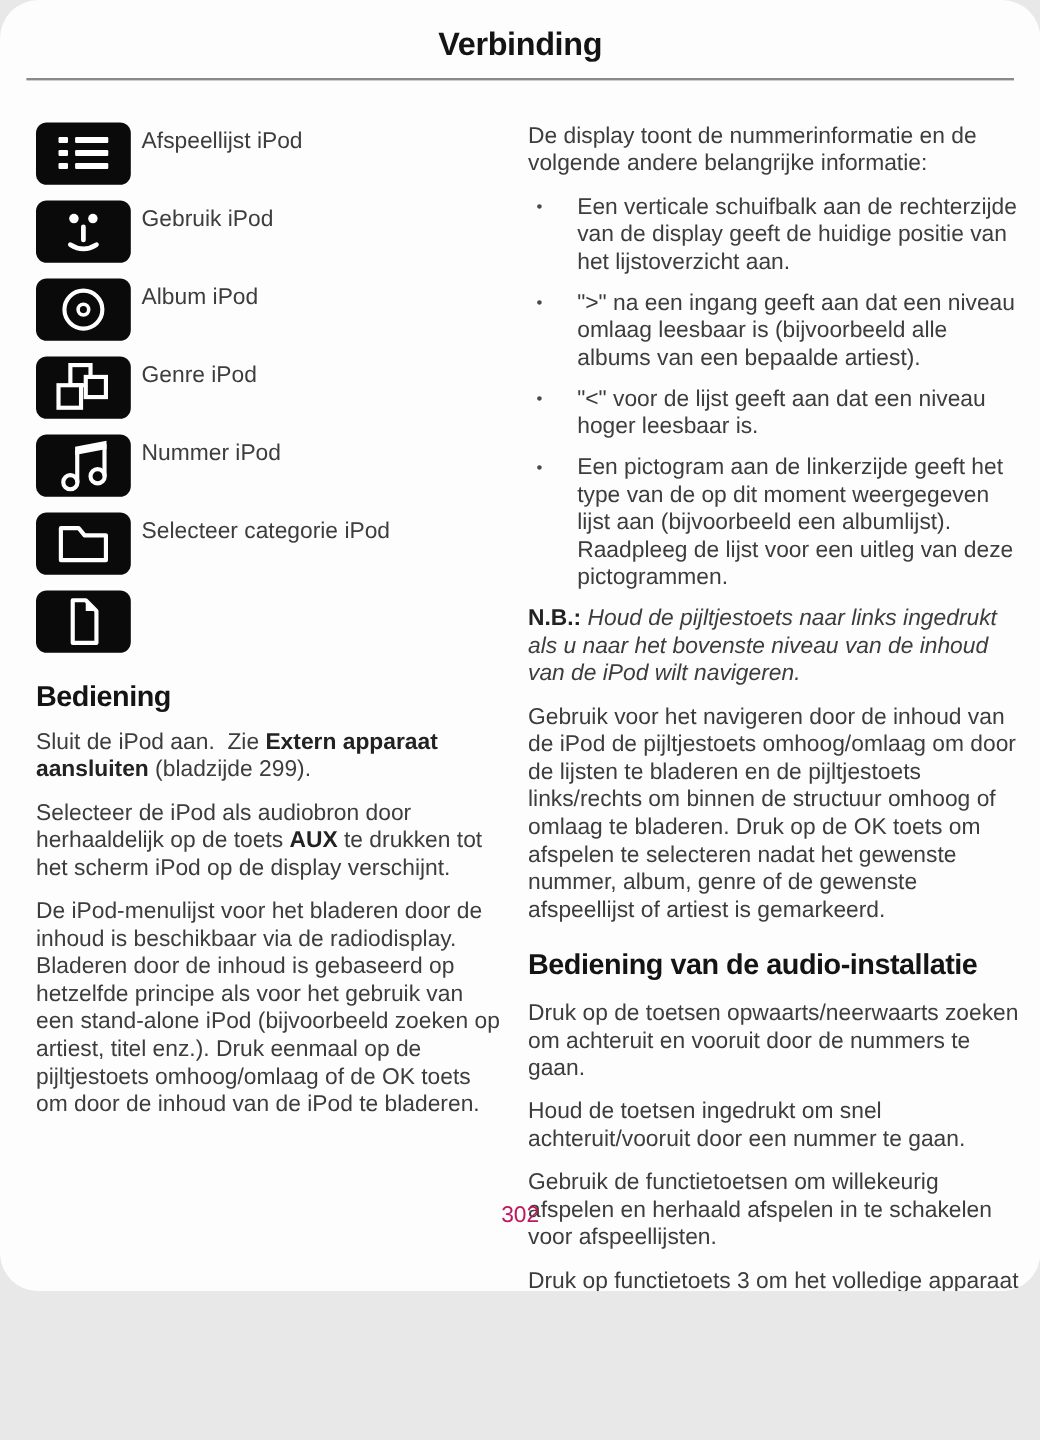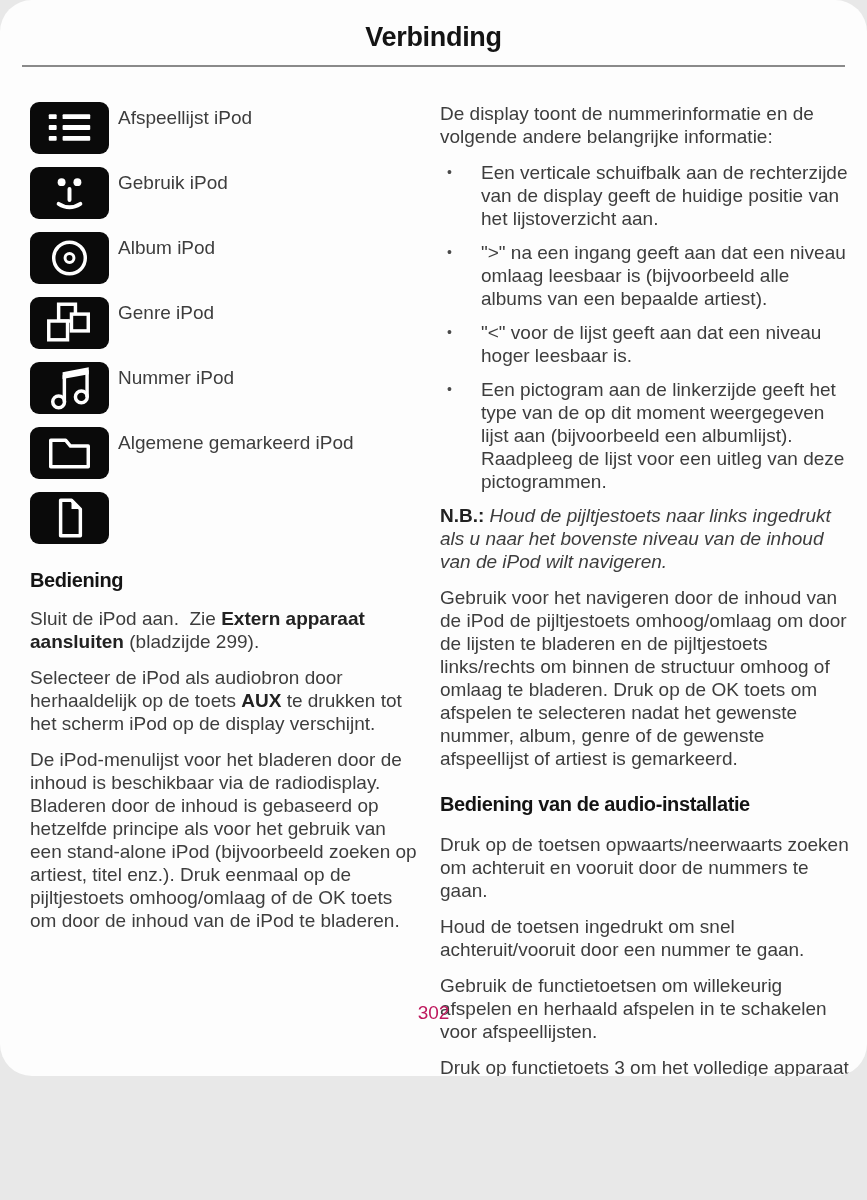--- a/index.html
+++ b/index.html
@@ -46,21 +46,21 @@
   .legend-label {
     margin: 4px 0 0 9px;
     font-size: 19px;
     line-height: 23px;
     color: #3d3d3d;
   }
 
   
   h2.section-heading {
     margin: 0 0 14px 0;
-    font-size: 20px;
+    font-size: 24px;
     line-height: 25px;
     font-weight: 700;
     letter-spacing: -0.4px;
     color: #141414;
   }
   .col-left h2.section-heading { margin-top: 24px; }
   p.body-par {
     margin: 0 0 13px 0;
     font-size: 19px;
     line-height: 23px;
@@ -166,21 +166,21 @@
       </span>
       <span class="legend-label">Nummer iPod</span>
     </div>
 
     <div class="legend-row">
       <span class="icon-tile">
         <svg width="79" height="52" viewBox="0 0 80 52">
           <path d="M21 40 V13 h15 l5 6 h18 v21 z" stroke="#fff" stroke-width="3.5" fill="none" stroke-linejoin="round"></path>
         </svg>
       </span>
-      <span class="legend-label">Algemene gemarkeerd iPod</span>
+      <span class="legend-label">Selecteer categorie iPod</span>
     </div>
 
     <div class="legend-row">
       <span class="icon-tile">
         <svg width="79" height="52" viewBox="0 0 80 52">
           <path d="M31 8 h11 l9 9 v27 h-20 z" stroke="#fff" stroke-width="3.5" fill="none" stroke-linejoin="round"></path>
           <polygon points="42,8 51,17 42,17" fill="#fff"></polygon>
         </svg>
       </span>
     </div>

